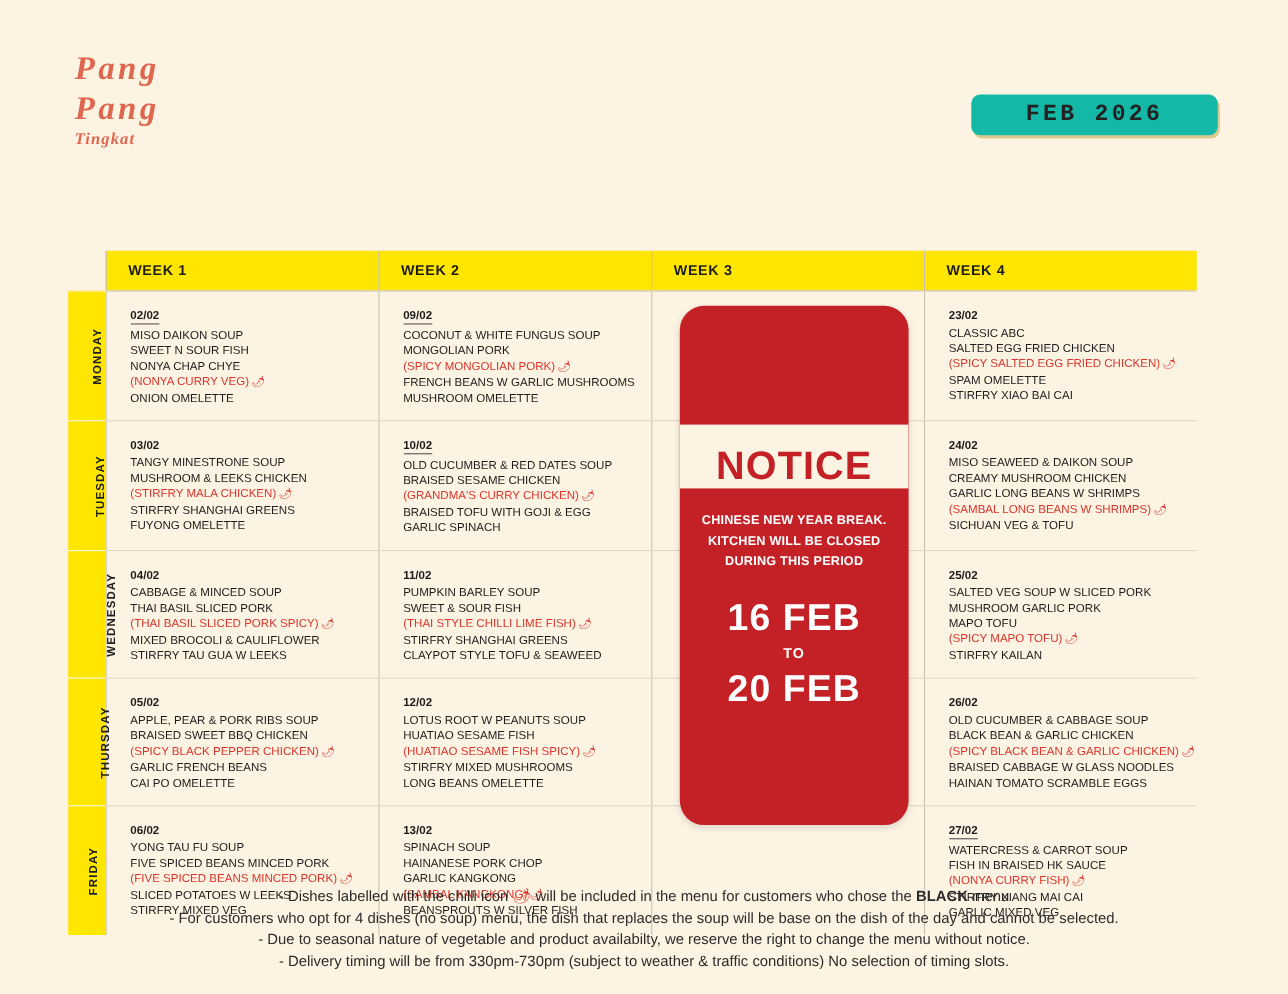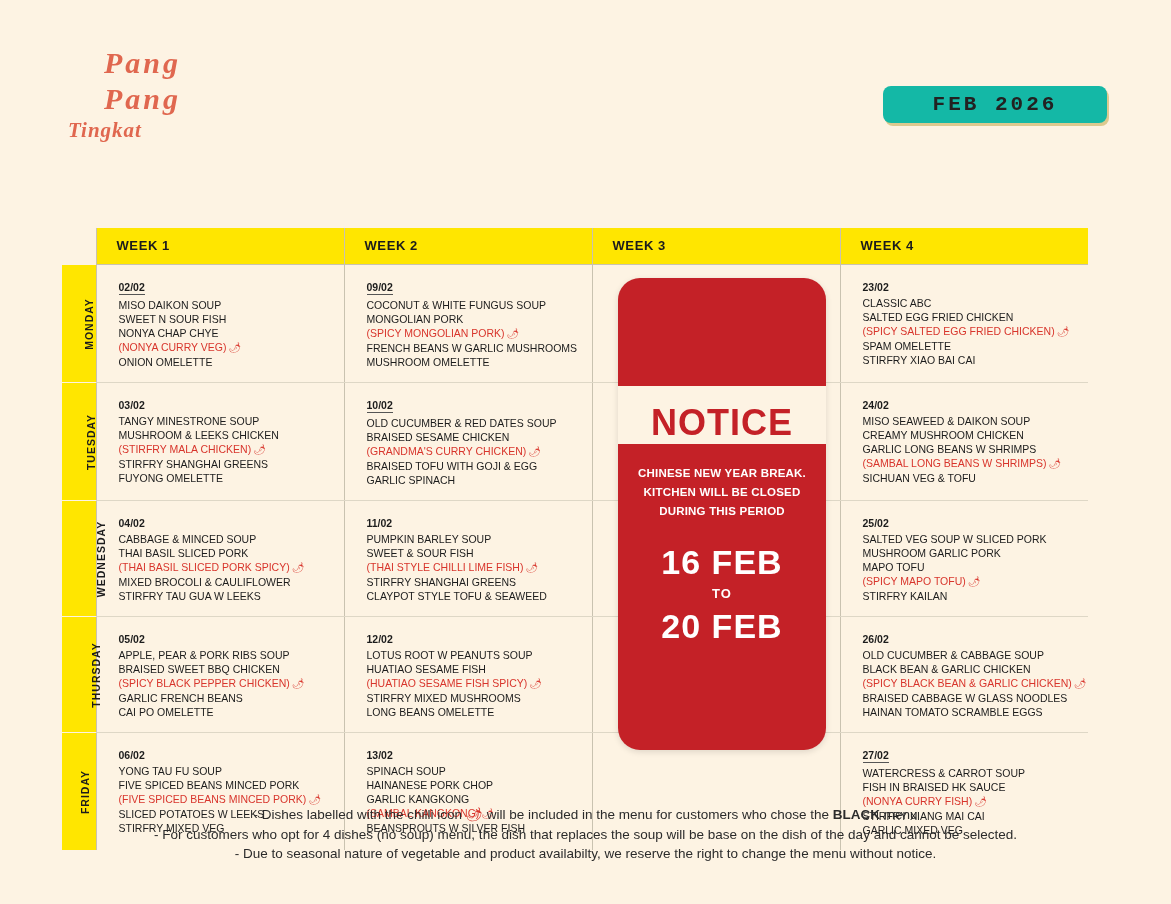--- a/index.html
+++ b/index.html
@@ -27,27 +27,26 @@
     line-height: 1;
   }
   .logo-line {
     font-family: "Liberation Serif", serif;
     font-style: italic;
     font-weight: bold;
     font-size: 30px;
     color: #e0674f;
     letter-spacing: 3px;
     margin-bottom: 6px;
-    margin-left: 36px;
   }
   .logo-sub {
     font-family: "Liberation Serif", serif;
     font-style: italic;
     font-weight: bold;
-    font-size: 21px;
+    font-size: 15px;
     color: #e0674f;
     letter-spacing: 1px;
     margin-top: 2px;
   }
   #title {
     position: absolute;
     right: 64px;
     top: 50px;
     font-family: "Liberation Mono", monospace;
     font-size: 25px;
@@ -415,13 +414,14 @@
 <div id="footer">
   <div>
     <span>- Dishes labelled with the chilli icon</span>
     <span class="hot">🌶</span>
     <span>will be included in the menu for customers who chose the</span>
     <b>BLACK</b>
     <span>menu</span>
   </div>
   <div>- For customers who opt for 4 dishes (no soup) menu, the dish that replaces the soup will be base on the dish of the day and cannot be selected.</div>
   <div>- Due to seasonal nature of vegetable and product availabilty, we reserve the right to change the menu without notice.</div>
+  <div>- Delivery timing will be from 330pm-730pm (subject to weather &amp; traffic conditions) No selection of timing slots.</div>
 </div>
 
 </body></html>

